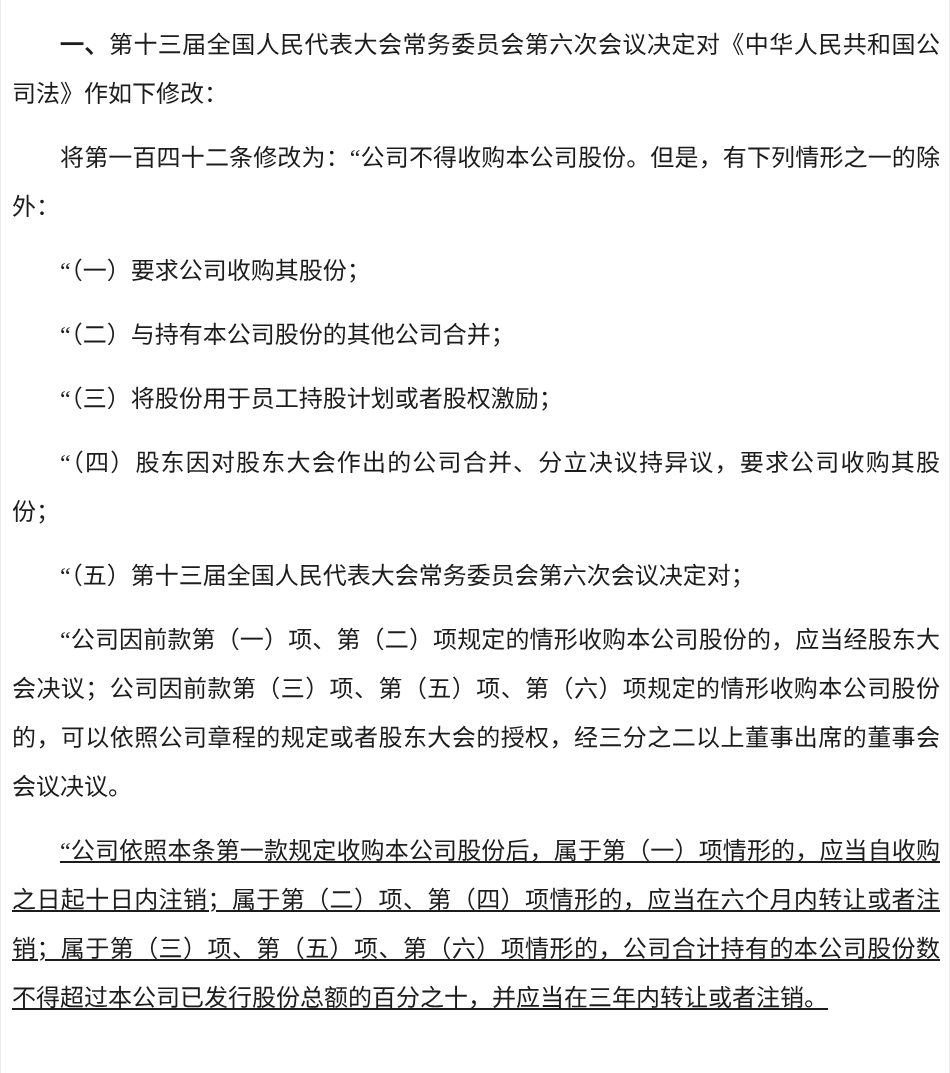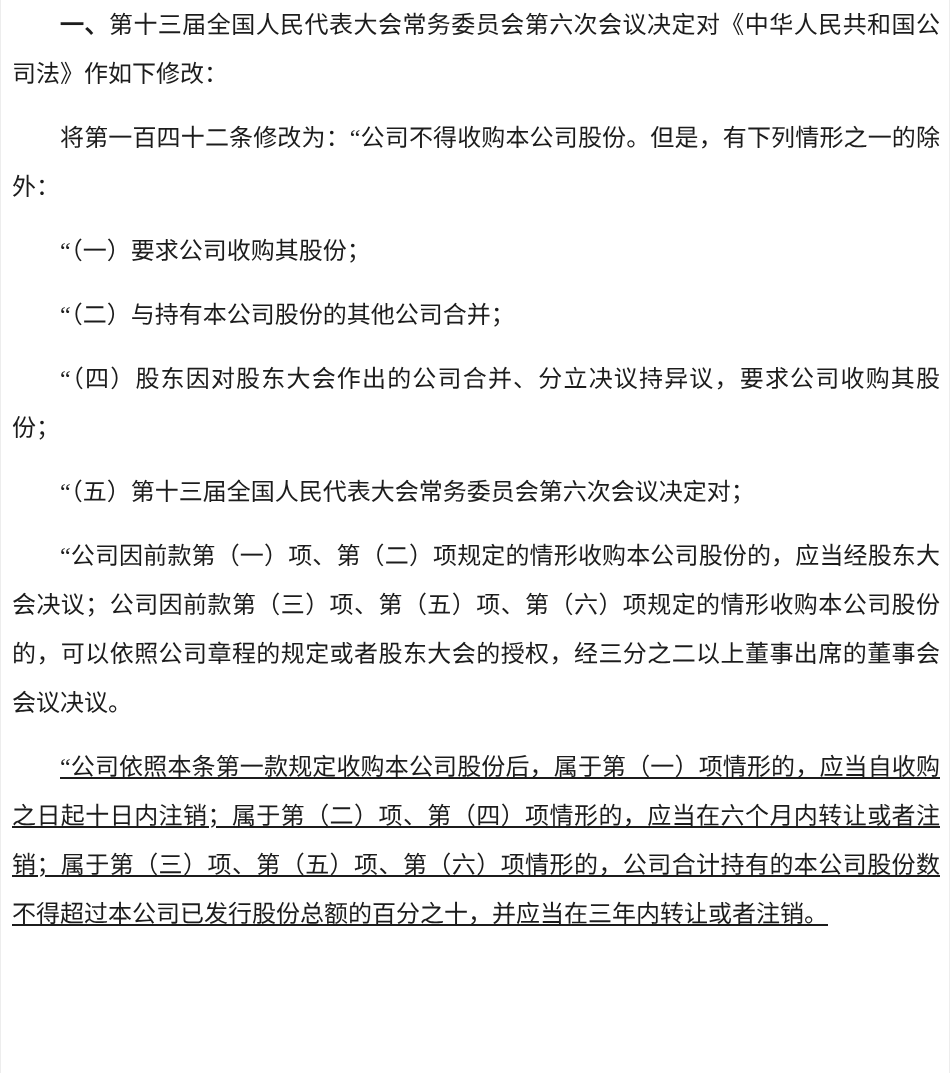--- a/index.html
+++ b/index.html
@@ -14,21 +14,21 @@
       font-family: "Liberation Serif", "DejaVu Serif", serif;
       color: #1c1c1c;
     }
     .page {
       box-sizing: border-box;
       width: 950px;
       min-height: 1073px;
       background: #ffffff;
       border-left: 1px solid #ededed;
       border-right: 1px solid #ededed;
-      padding: 1px 9px 0 11px;
+      padding: 21px 9px 0 11px;
     }
     p.para {
       margin: 0 0 15px 0;
       font-size: 24px;
       line-height: 49px;
       text-align: justify;
       text-indent: 2em;
       word-break: break-all;
       overflow-wrap: break-word;
     }
@@ -46,20 +46,21 @@
 <div class="page">
 
   <p class="para"><span class="bold-prefix">一、</span><span>第十三届全国人民代表大会常务委员会第六次会议决定对《中华人民共和国公司法》作如下修改：</span></p>
 
   <p class="para">将第一百四十二条修改为：“公司不得收购本公司股份。但是，有下列情形之一的除外：</p>
 
   <p class="para">“（一）要求公司收购其股份；</p>
 
   <p class="para">“（二）与持有本公司股份的其他公司合并；</p>
 
+  <p class="para">“（三）将股份用于员工持股计划或者股权激励；</p>
 
   <p class="para">“（四）股东因对股东大会作出的公司合并、分立决议持异议，要求公司收购其股份；</p>
 
   <p class="para">“（五）第十三届全国人民代表大会常务委员会第六次会议决定对；</p>
 
 
   <p class="para">“公司因前款第（一）项、第（二）项规定的情形收购本公司股份的，应当经股东大会决议；公司因前款第（三）项、第（五）项、第（六）项规定的情形收购本公司股份的，可以依照公司章程的规定或者股东大会的授权，经三分之二以上董事出席的董事会会议决议。</p>
 
   <p class="para">“公司依照本条第一款规定收购本公司股份后，属于第（一）项情形的，应当自收购之日起十日内注销；属于第（二）项、第（四）项情形的，应当在六个月内转让或者注销；属于第（三）项、第（五）项、第（六）项情形的，公司合计持有的本公司股份数不得超过本公司已发行股份总额的百分之十，并应当在三年内转让或者注销。</p>
 

